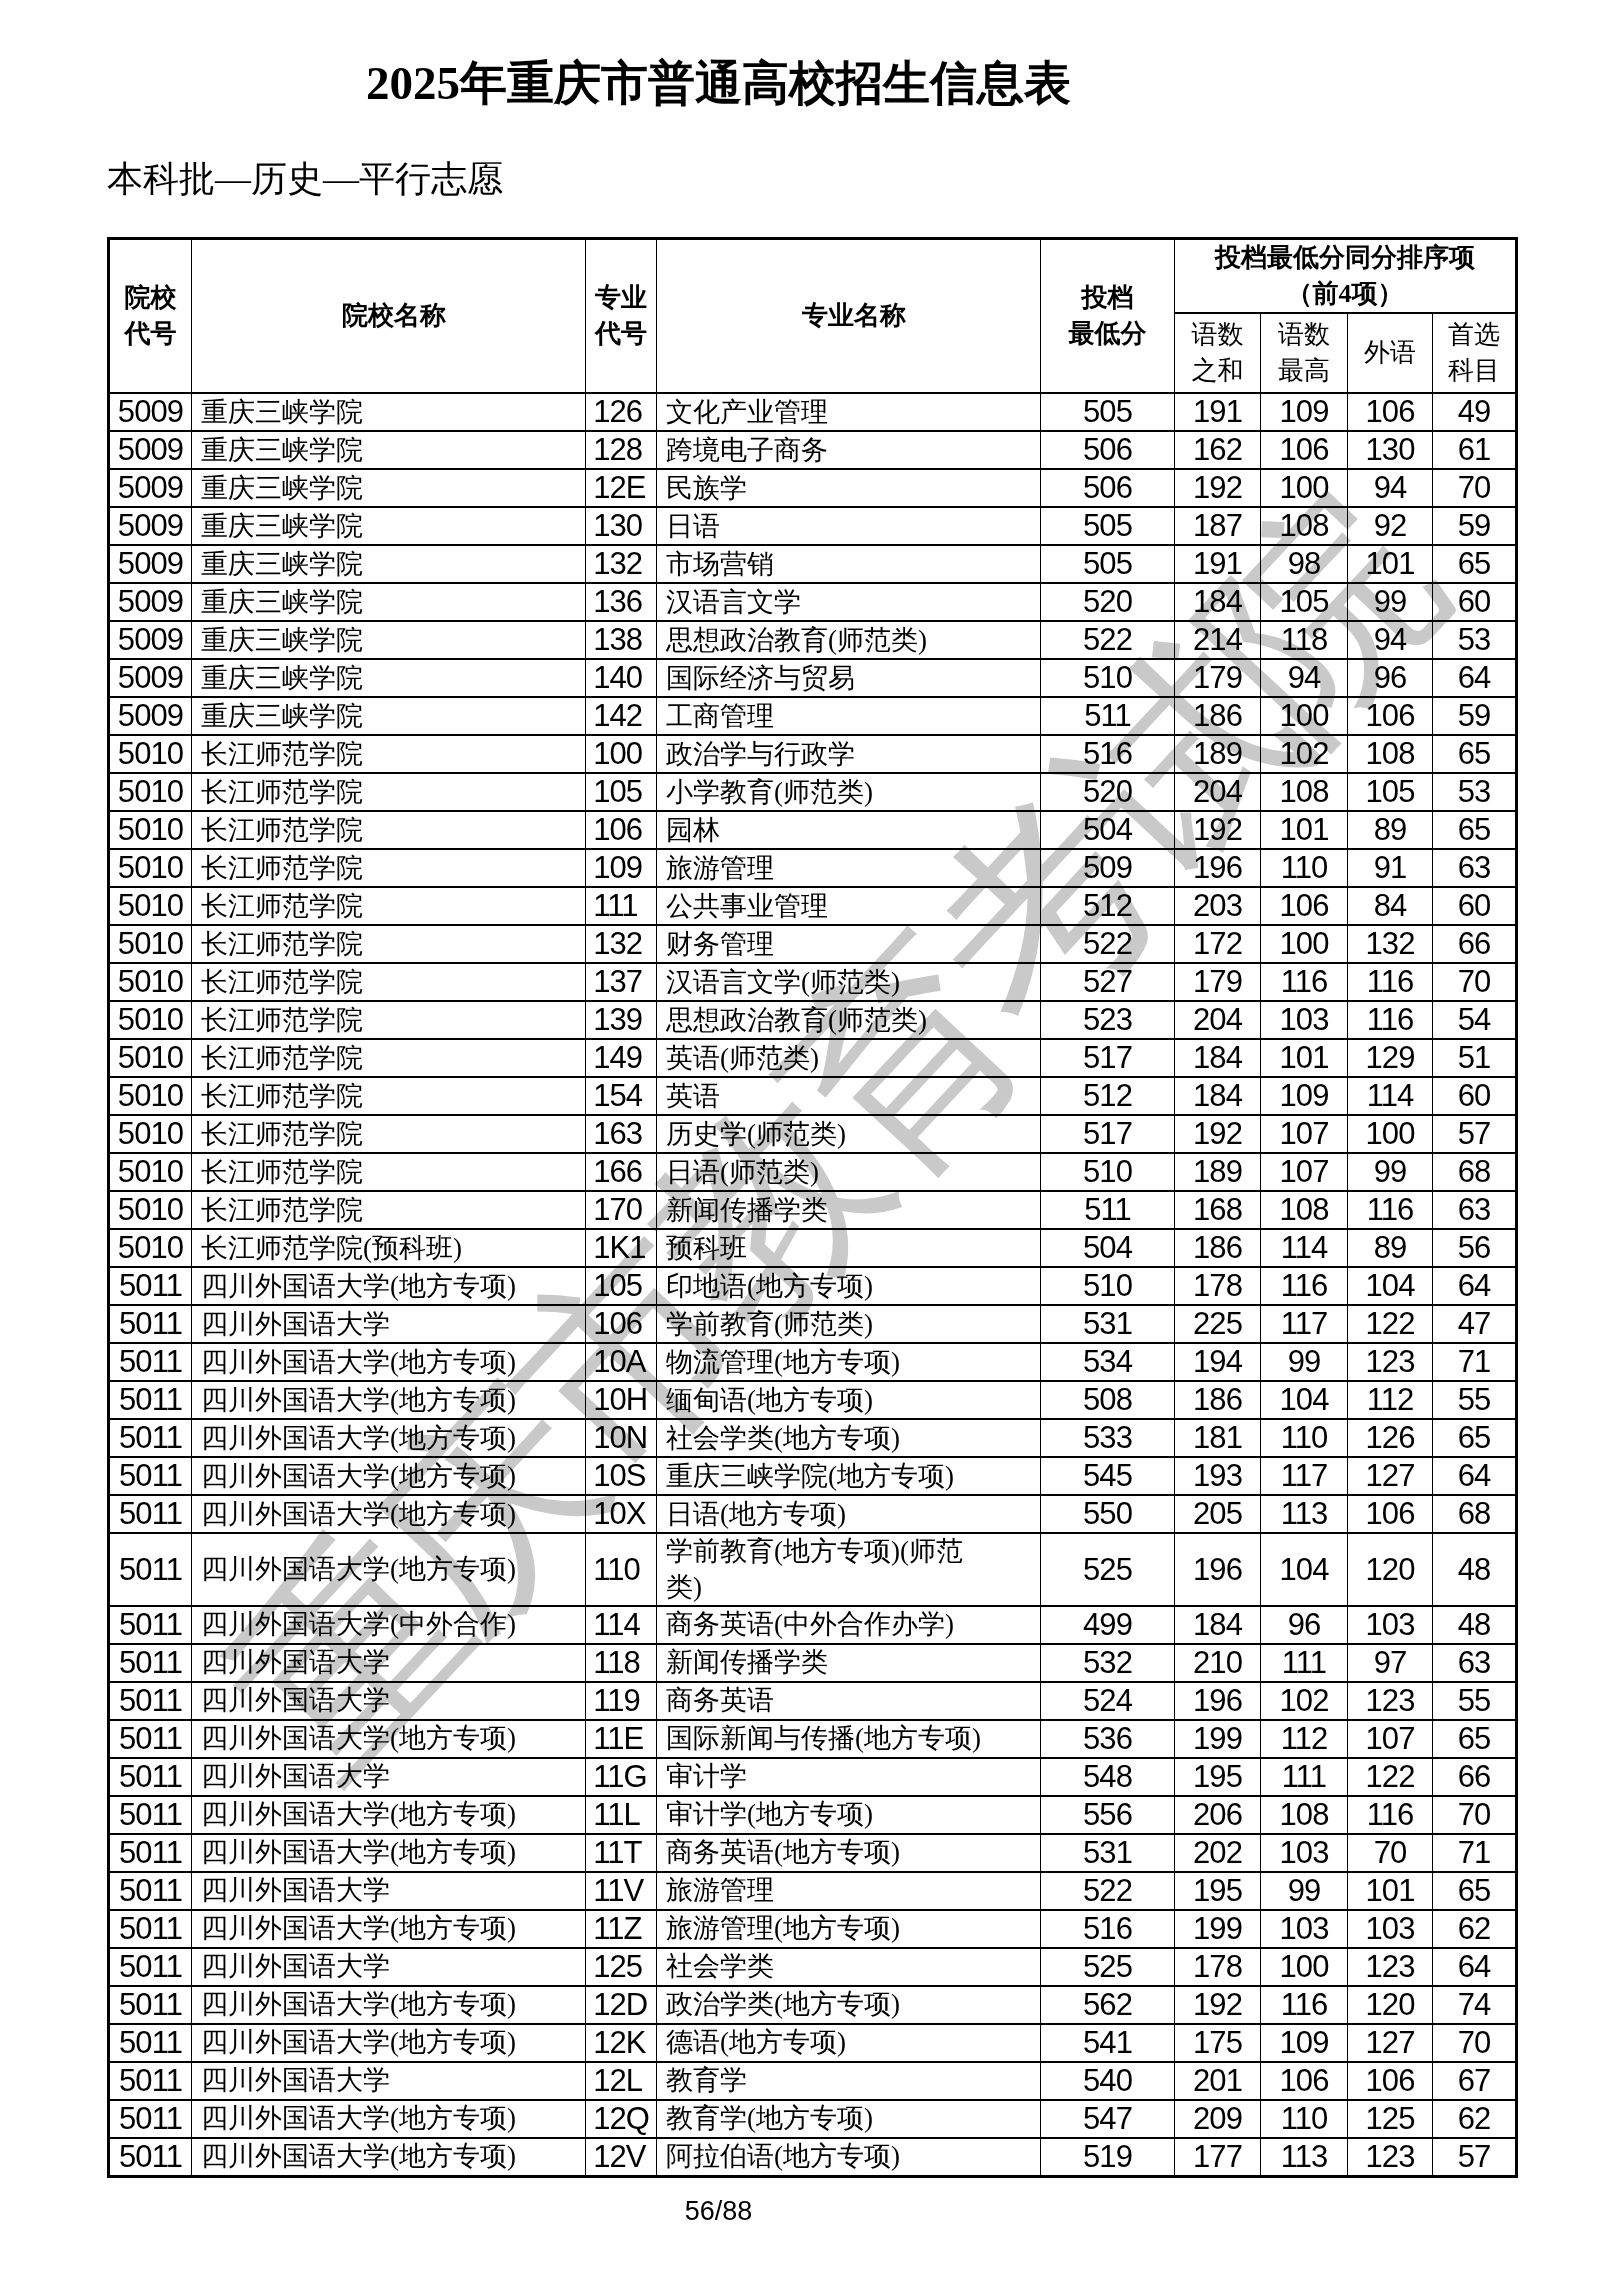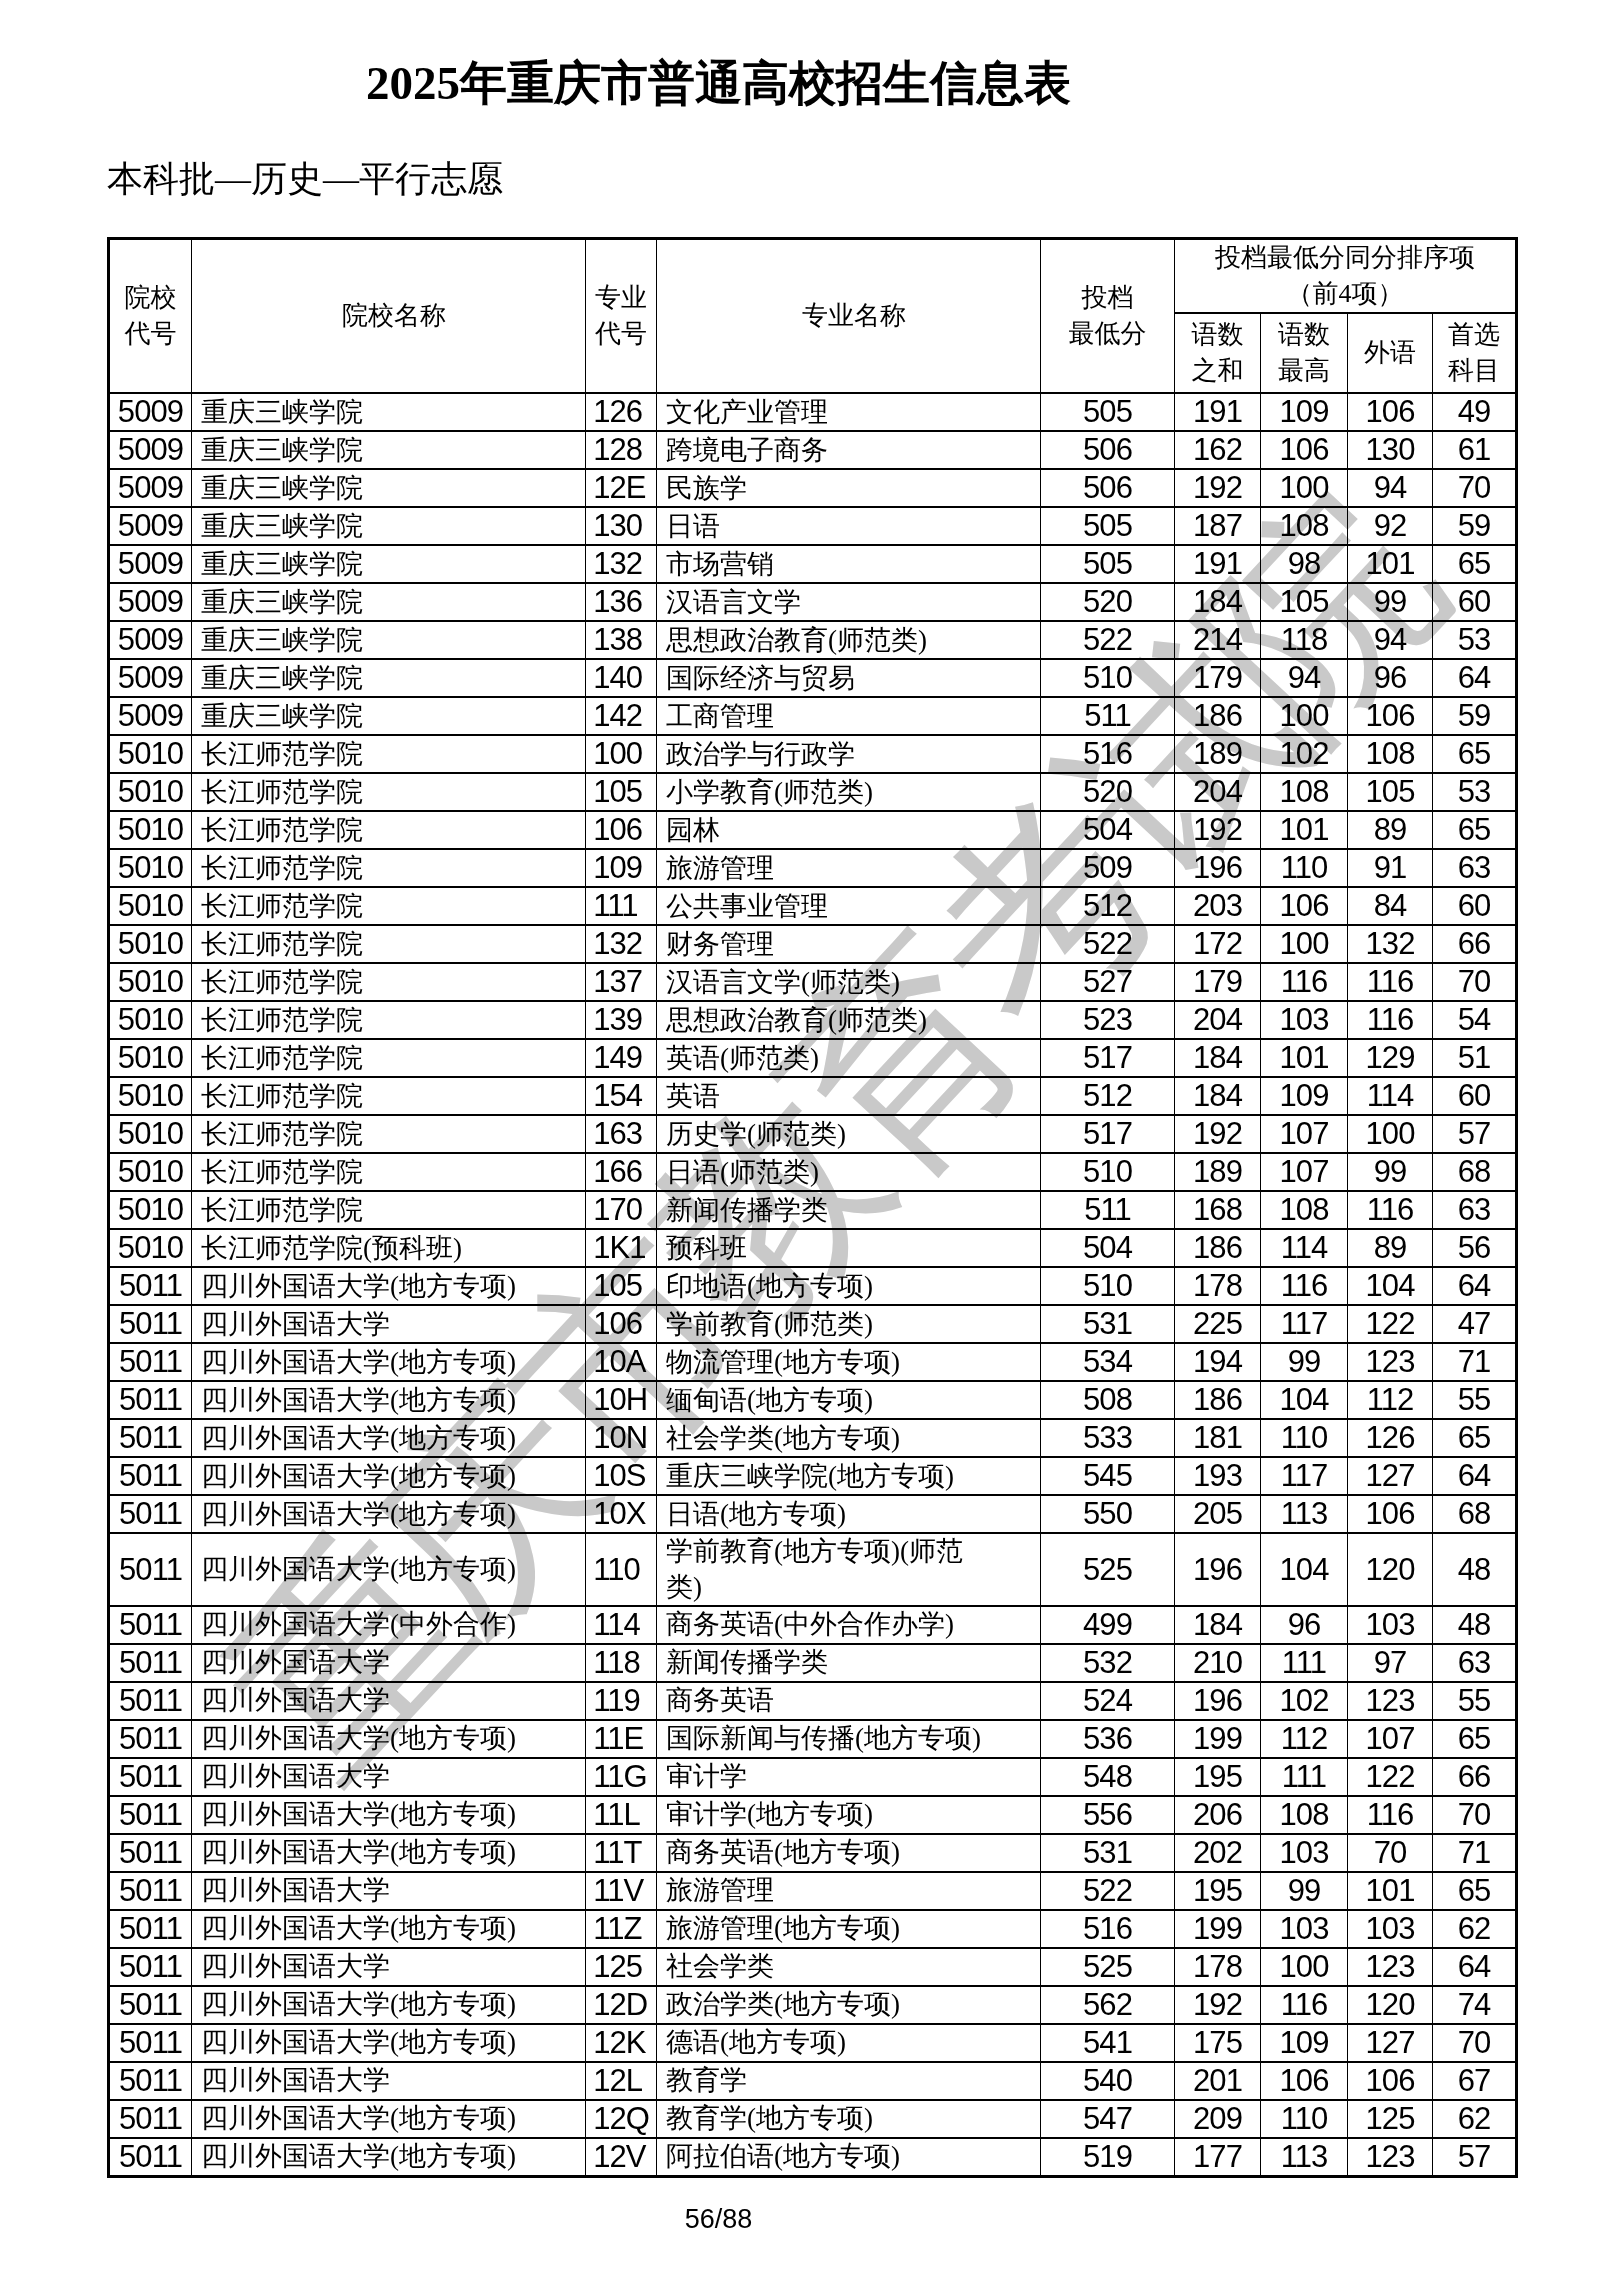--- a/index.html
+++ b/index.html
@@ -60,39 +60,39 @@
   }
   .score-table thead th {
     font-weight: normal;
     font-size: 26px;
     line-height: 1.4;
     vertical-align: middle;
     text-align: center;
     white-space: pre-line;
   }
   .score-table thead th.left { text-align: center; padding-left: 11px; }
-  tr.h1 th { height: 72px; }
+  tr.h1 th { height: 72px; font-weight: bold; }
   tr.h2 th { height: 78px; }
   .score-table tbody td { height: 33px; vertical-align: middle; }
   td.num {
     font-family: "Liberation Sans", sans-serif;
     font-size: 31px;
     text-align: center;
     letter-spacing: -0.9px;
   }
   td.num.code { text-align: left; padding-left: 7.2px; }
   td.cjk {
     font-size: 27px;
     text-align: left;
     padding-left: 9px;
     line-height: 1.3;
     white-space: pre-line;
   }
   .footer {
-    margin-top: 26px;
+    margin-top: 18px;
     text-align: center;
     font-size: 27px;
     font-family: "Liberation Sans", sans-serif;
   }
 </style>
 </head>
 <body>
 
 <div class="watermark">重庆市教育考试院</div>
 

